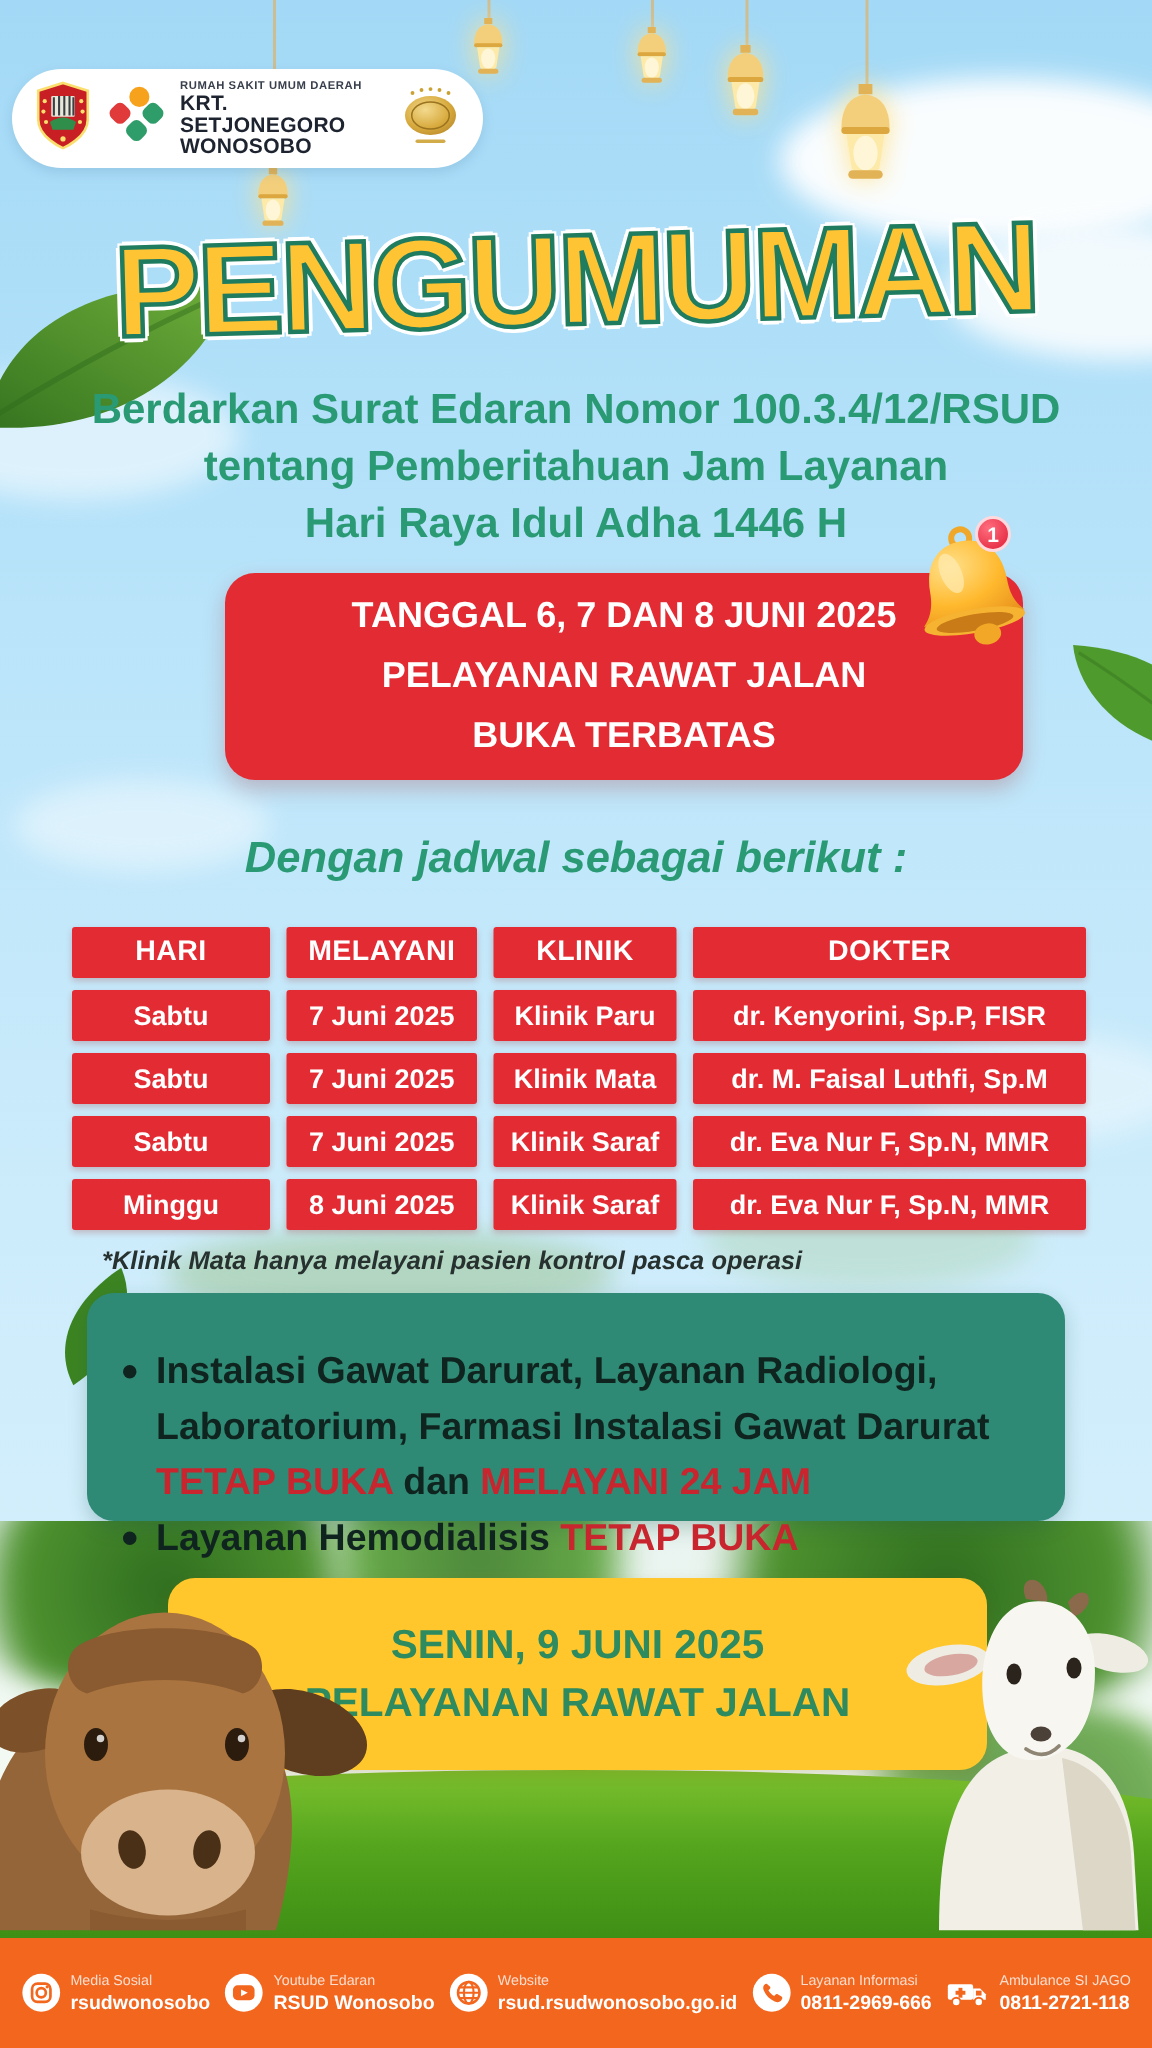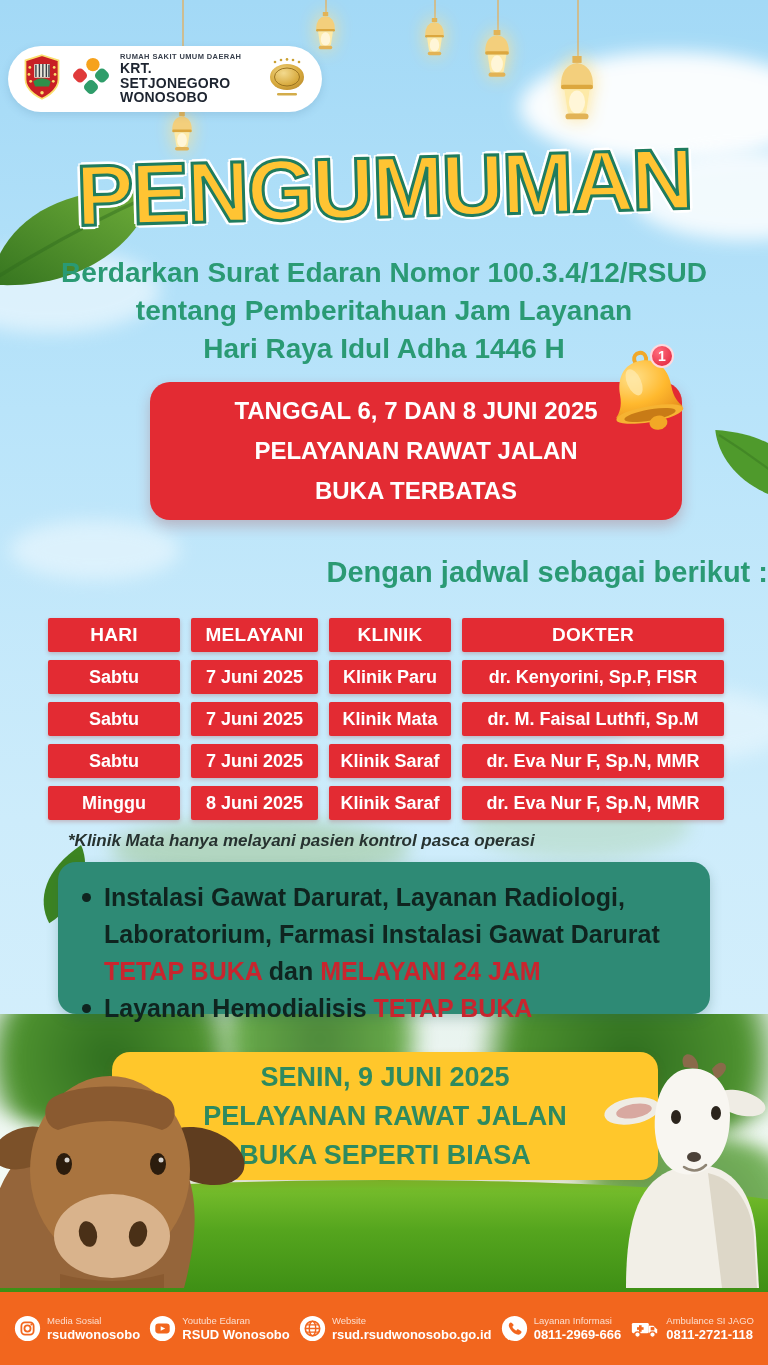--- a/index.html
+++ b/index.html
@@ -47,41 +47,41 @@
   }
   .bell{position:absolute;left:606px;top:346px;z-index:6;}
   .bellbadge{
     position:absolute;left:44px;top:-2px;width:24px;height:24px;border-radius:50%;
     background:radial-gradient(circle at 35% 30%,#ff6d7d,#e01f38);color:#fff;
     font-size:14px;font-weight:bold;display:flex;align-items:center;justify-content:center;
     border:2px solid #ffd9de;
   }
   
   .schedhead{
-    position:absolute;top:556px;left:0;width:100%;text-align:right;
-    color:#2a9a74;font-size:29px;font-weight:bold;z-index:4;
+    position:absolute;top:556px;left:0;width:100%;text-align:center;
+    color:#2a9a74;font-size:29px;font-weight:bold;z-index:4;font-style:italic;
   }
   .sched{
     position:absolute;top:618px;left:48px;width:676px;display:grid;
     grid-template-columns:132px 127px 122px 262px;column-gap:11px;row-gap:8px;z-index:4;
   }
   .cell{
     background:#e32b33;border-radius:2px;color:#fff;font-weight:bold;font-size:18px;
     height:34px;display:flex;align-items:center;justify-content:center;
     box-shadow:0 2px 4px rgba(150,30,30,.25);white-space:nowrap;
   }
   .cell.hd{font-size:19px;letter-spacing:.3px;}
   .footnote{
     position:absolute;top:831px;left:40px;z-index:4;
     font-size:17px;font-style:italic;font-weight:bold;color:#273230;margin-left:28px;
   }
   
   .ibx{
     position:absolute;top:862px;left:58px;width:652px;height:152px;background:#2e8a75;
-    border-radius:18px;padding:17px 18px 0 24px;z-index:4;
+    border-radius:18px;padding:34px 18px 0 24px;z-index:4;
     box-shadow:0 5px 12px rgba(30,90,80,.25);
   }
   .bullet{display:flex;align-items:flex-start;}
   .dot{width:9px;height:9px;border-radius:50%;background:#0f241f;margin:14px 13px 0 0;flex:none;}
   .btxt{font-size:25px;font-weight:bold;color:#0f241f;line-height:37px;}
   .hl{color:#c9252e;}
   
   .strip{position:absolute;top:1014px;left:0;width:768px;height:278px;overflow:hidden;
     background:linear-gradient(180deg,#e8f3ef 0%,#f3faf4 55%,#eef7ee 100%);z-index:3;}
   .grass{position:absolute;left:-8%;bottom:0;width:116%;height:112px;
@@ -336,21 +336,20 @@
   <div class="strip">
     <div class="blob" style="left:-40px;top:-30px;width:300px;height:150px;background:radial-gradient(circle,#2f6e1f 0%,#4f9330 60%,rgba(79,147,48,0) 78%);"></div>
     <div class="blob" style="left:200px;top:-35px;width:240px;height:120px;background:radial-gradient(circle,#3c7d27 0%,#5aa238 60%,rgba(90,162,56,0) 78%);opacity:.9;"></div>
     <div class="blob" style="left:450px;top:-40px;width:360px;height:170px;background:radial-gradient(circle,#2f6e1f 0%,#4f9330 60%,rgba(79,147,48,0) 78%);"></div>
     <div class="blob" style="left:560px;top:120px;width:260px;height:170px;background:radial-gradient(circle,#3c7d27 0%,#57a035 60%,rgba(87,160,53,0) 80%);opacity:.8;"></div>
     <div class="grass"></div>
 
     <div class="banner2">
       <div>SENIN, 9 JUNI 2025</div>
       <div>PELAYANAN RAWAT JALAN</div>
-      <div>BUKA SEPERTI BIASA</div>
     </div>
 
     <div class="animal" style="left:-10px;width:300px;">
       <svg width="300" height="250" viewBox="0 0 300 250">
         <path d="M-5 250C-8 175 12 122 58 96 95 75 150 80 182 112c30 30 26 86 12 138Z" fill="#95653a"></path>
         <ellipse cx="212" cy="118" rx="44" ry="27" fill="#5f3d1f" transform="rotate(18 212 118)"></ellipse>
         <ellipse cx="34" cy="110" rx="32" ry="20" fill="#7c5129" transform="rotate(-18 34 110)"></ellipse>
         <ellipse cx="120" cy="132" rx="80" ry="94" fill="#a9743f"></ellipse>
         <path d="M60 62c20-18 100-18 120 0 8 8 6 26-8 30-32-12-72-12-104 0-14-4-16-22-8-30Z" fill="#8a5a30"></path>
         <ellipse cx="122" cy="198" rx="58" ry="42" fill="#d9b38c"></ellipse>

